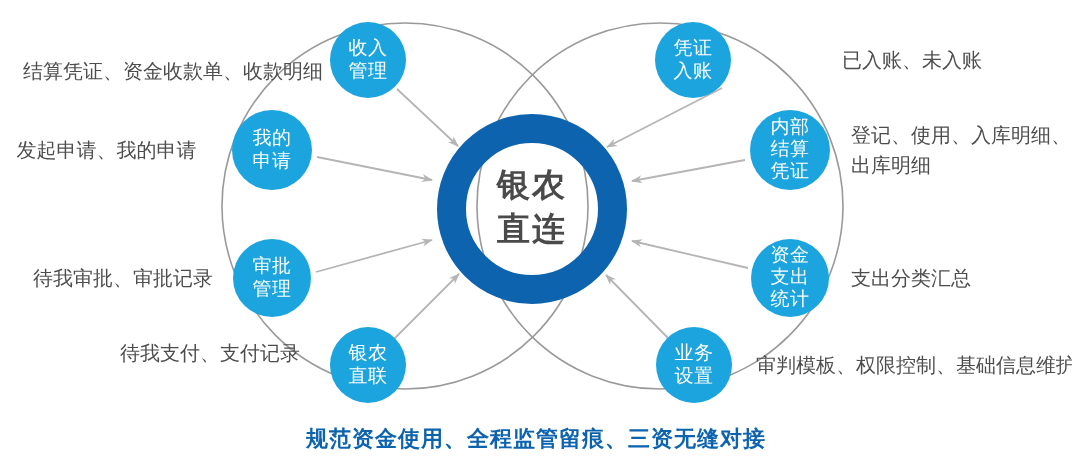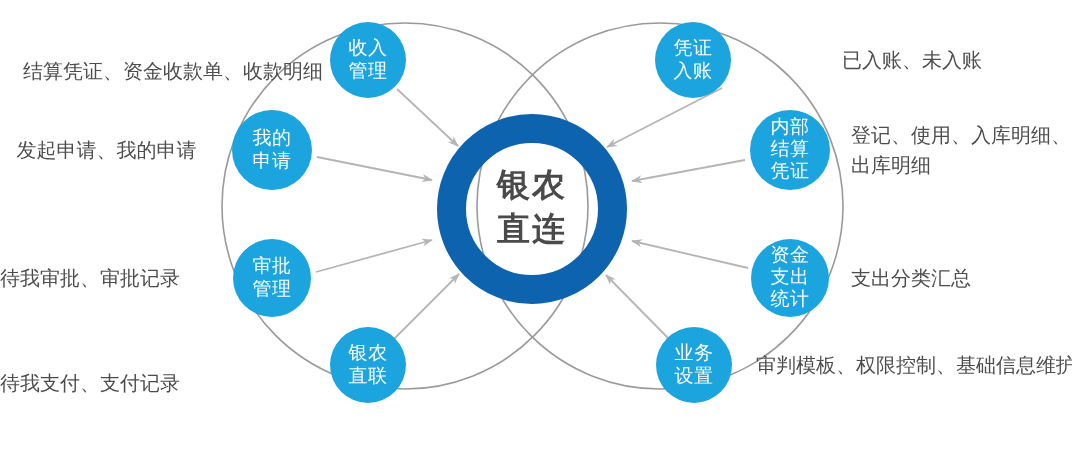--- a/index.html
+++ b/index.html
@@ -142,22 +142,23 @@
           <circle cx="694" cy="365" r="38" fill="#1ba4de"></circle>
           <text x="694" y="353.5" class="node-label">业务</text>
           <text x="694" y="376.5" class="node-label">设置</text>
         </g>
       </g>
   </svg>
 
   <div id="descriptions-layer">
       <div class="desc-text" style="left: 0px; top: 56px; width: 300px; text-align: left; margin-left: 23px;">结算凭证、资金收款单、收款明细</div>
       <div class="desc-text" style="left: 0px; top: 135px; width: 213px; text-align: center;">发起申请、我的申请</div>
-      <div class="desc-text" style="left: 0px; top: 263px; width: 213px; text-align: left;">待我审批、审批记录</div>
-      <div class="desc-text" style="left: 0px; top: 370px; width: 300px;  font-family: Liberation Mono, monospace;">待我支付、支付记录</div>
+      <div class="desc-text" style="left: 0px; top: 263px; width: 213px; text-align: right;">待我审批、审批记录</div>
+      <div class="desc-text" style="left: 0px; top: 338px; width: 300px; text-align: right;">待我支付、支付记录</div>
       <div class="desc-text" style="left: 762px; top: 45px; width: 300px; text-align: center;">已入账、未入账</div>
       <div class="desc-text multi" style="left: 851px; top: 120px; width: 232px; text-align: left; white-space: normal;">登记、使用、入库明细、出库明细</div>
       <div class="desc-text" style="left: 851px; top: 263px; width: 300px; text-align: left;">支出分类汇总</div>
       <div class="desc-text" style="left: 756px; top: 350px; width: 320px; text-align: left;">审判模板、权限控制、基础信息维护</div>
     </div>
 
+  <div id="caption">规范资金使用、全程监管留痕、三资无缝对接</div>
 
 </div>
 
 </body></html>

